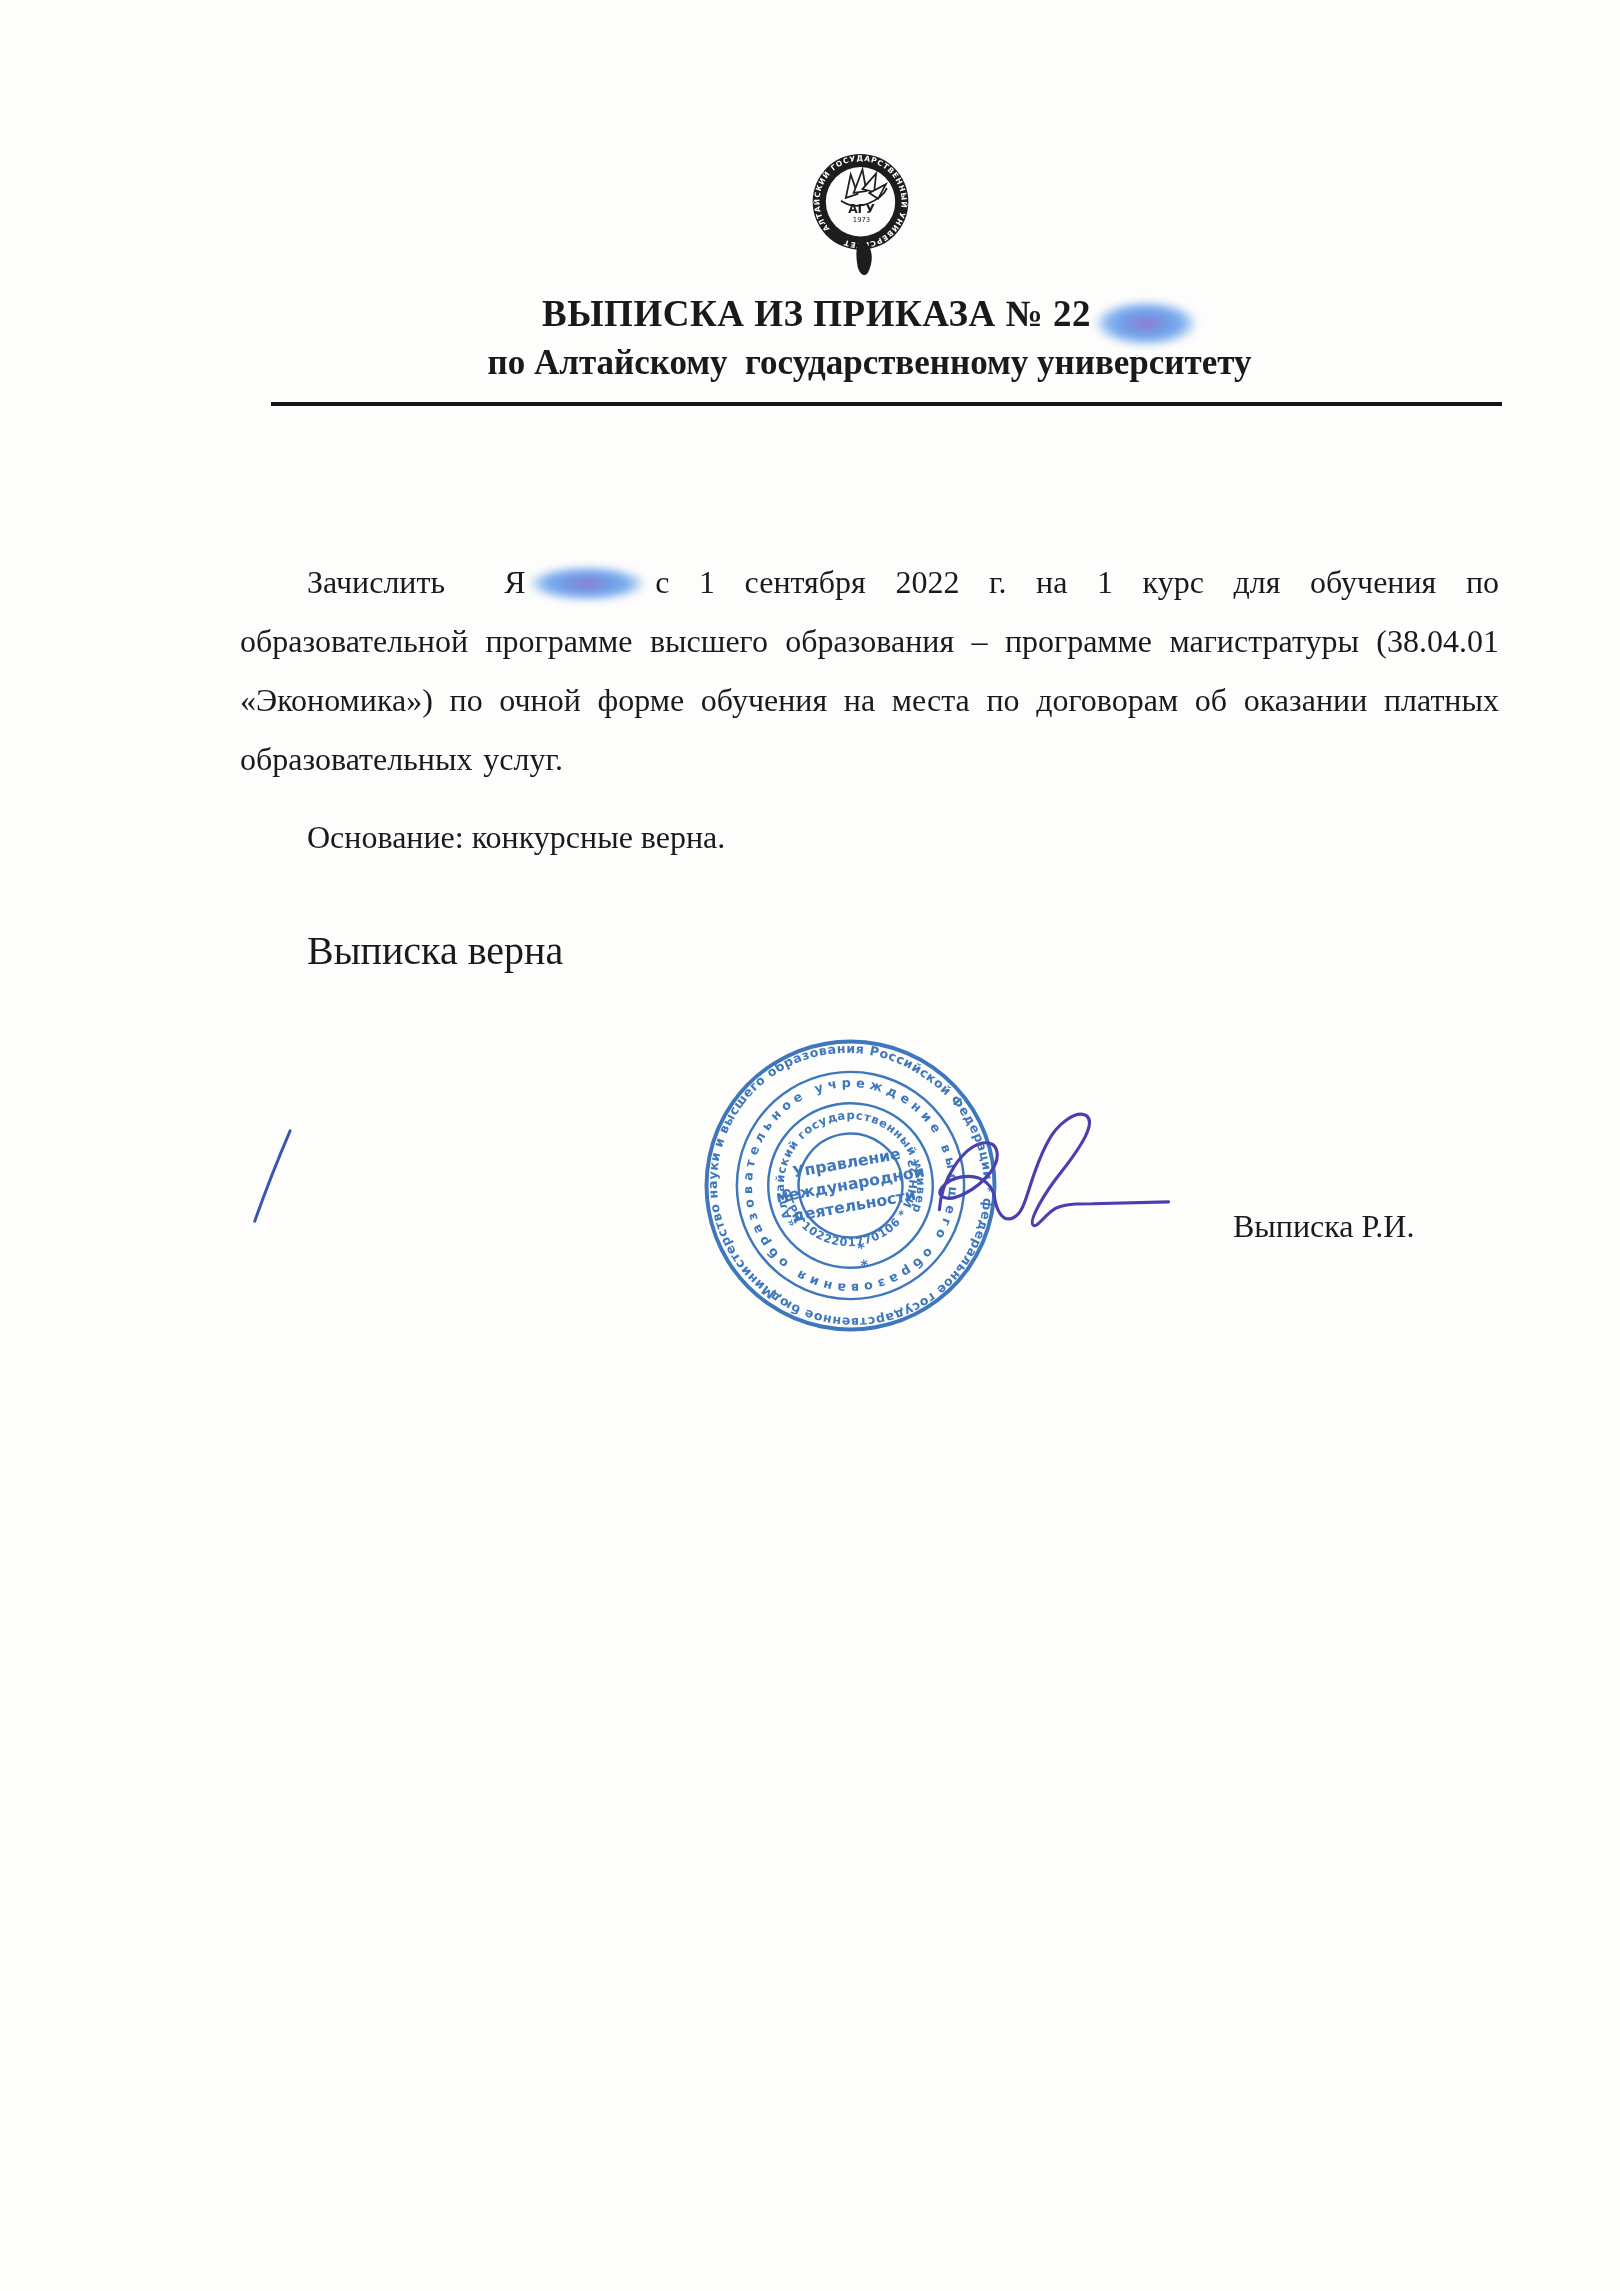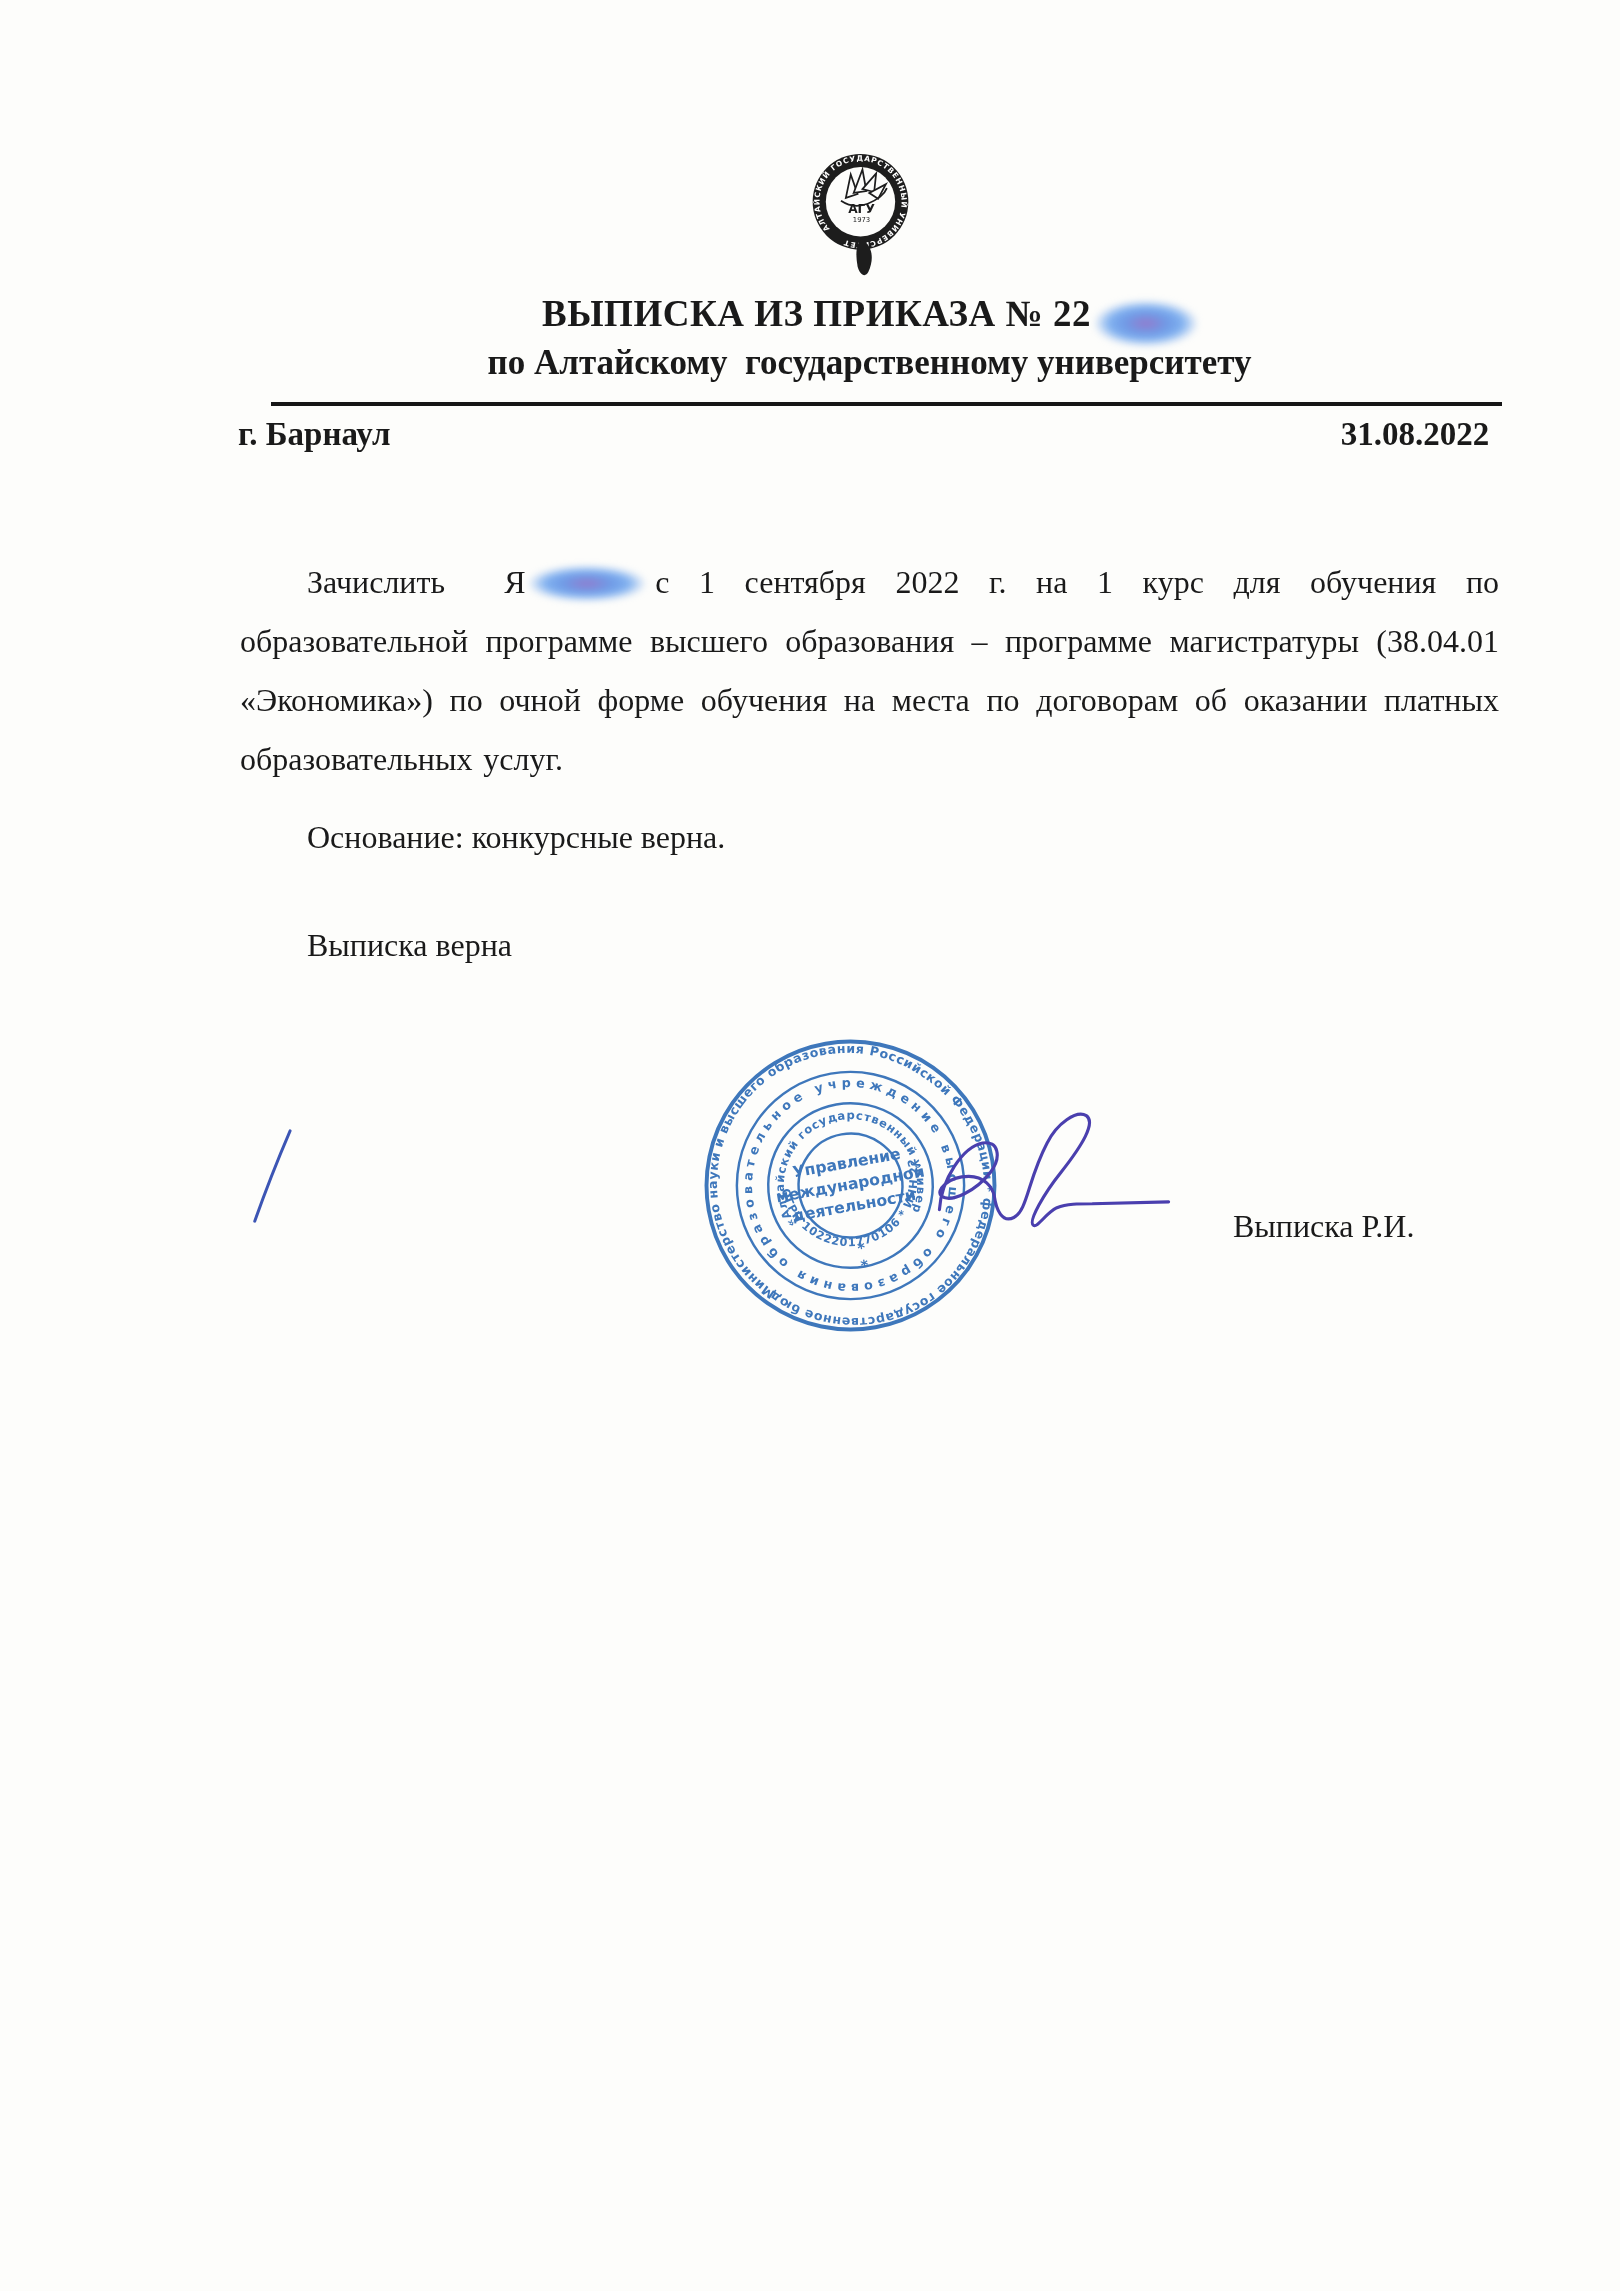--- a/index.html
+++ b/index.html
@@ -39,21 +39,21 @@
   }
   .meta-row .date{padding-right:9.8px;}
   .body-par{
     left:240px;top:521px;width:1259px;
     font-size:32px;line-height:59px;
     text-align:justify;text-indent:67px;
     word-spacing:2.9px;
   }
   .keep-space{white-space:pre-wrap;}
   .basis{left:307px;top:819px;font-size:32px;}
-  .certified{left:307px;top:927px;font-size:32px;}
+  .certified{left:307px;top:927px;font-size:40px;}
   .role{
     left:304px;top:1145px;font-size:32px;line-height:59px;z-index:2;
   }
   .role span{display:block;}
   .sign-name{left:1233px;top:1208px;font-size:32px;z-index:2;}
   .redact{
     display:inline-block;vertical-align:middle;
     border-radius:46%;
     background:radial-gradient(closest-side,#8f7fd0 8%,#6f9ae6 42%,#7fb0ef 72%,rgba(140,175,235,.12) 100%);
     filter:blur(3.9px);
@@ -91,24 +91,20 @@
     <text x="66" y="79" text-anchor="middle" font-size="7" fill="#1d1d1d">1973</text>
     <path d="M 66 96 C 76 102 80 114 73 130 C 70 136 64 133 62 124 C 60 112 60 102 66 96 Z" fill="#1d1d1d"></path>
   </svg>
 
   <div class="abs title"><span class="keep-space">ВЫПИСКА ИЗ ПРИКАЗА № 22</span><span class="redact title-redact"></span></div>
 
   <div class="abs subtitle">по Алтайскому  государственному университету</div>
 
   <div class="abs rule"></div>
 
-  <div class="abs meta-row">
-    <span class="city">г. Барнаул</span>
-    <span class="date">31.08.2022</span>
-  </div>
 
   <p class="abs body-par"><span class="keep-space">Зачислить  Я</span><span class="redact name-redact"></span><span>с 1 сентября 2022 г. на 1 курс для обучения по образовательной программе высшего образования – программе магистратуры (38.04.01 «Экономика») по очной форме обучения на места по договорам об оказании платных образовательных услуг.</span></p>
 
   <div class="abs basis">Основание: конкурсные верна.</div>
 
   <div class="abs certified">Выписка верна</div>
 
   <div class="abs role">
   </div>
 

